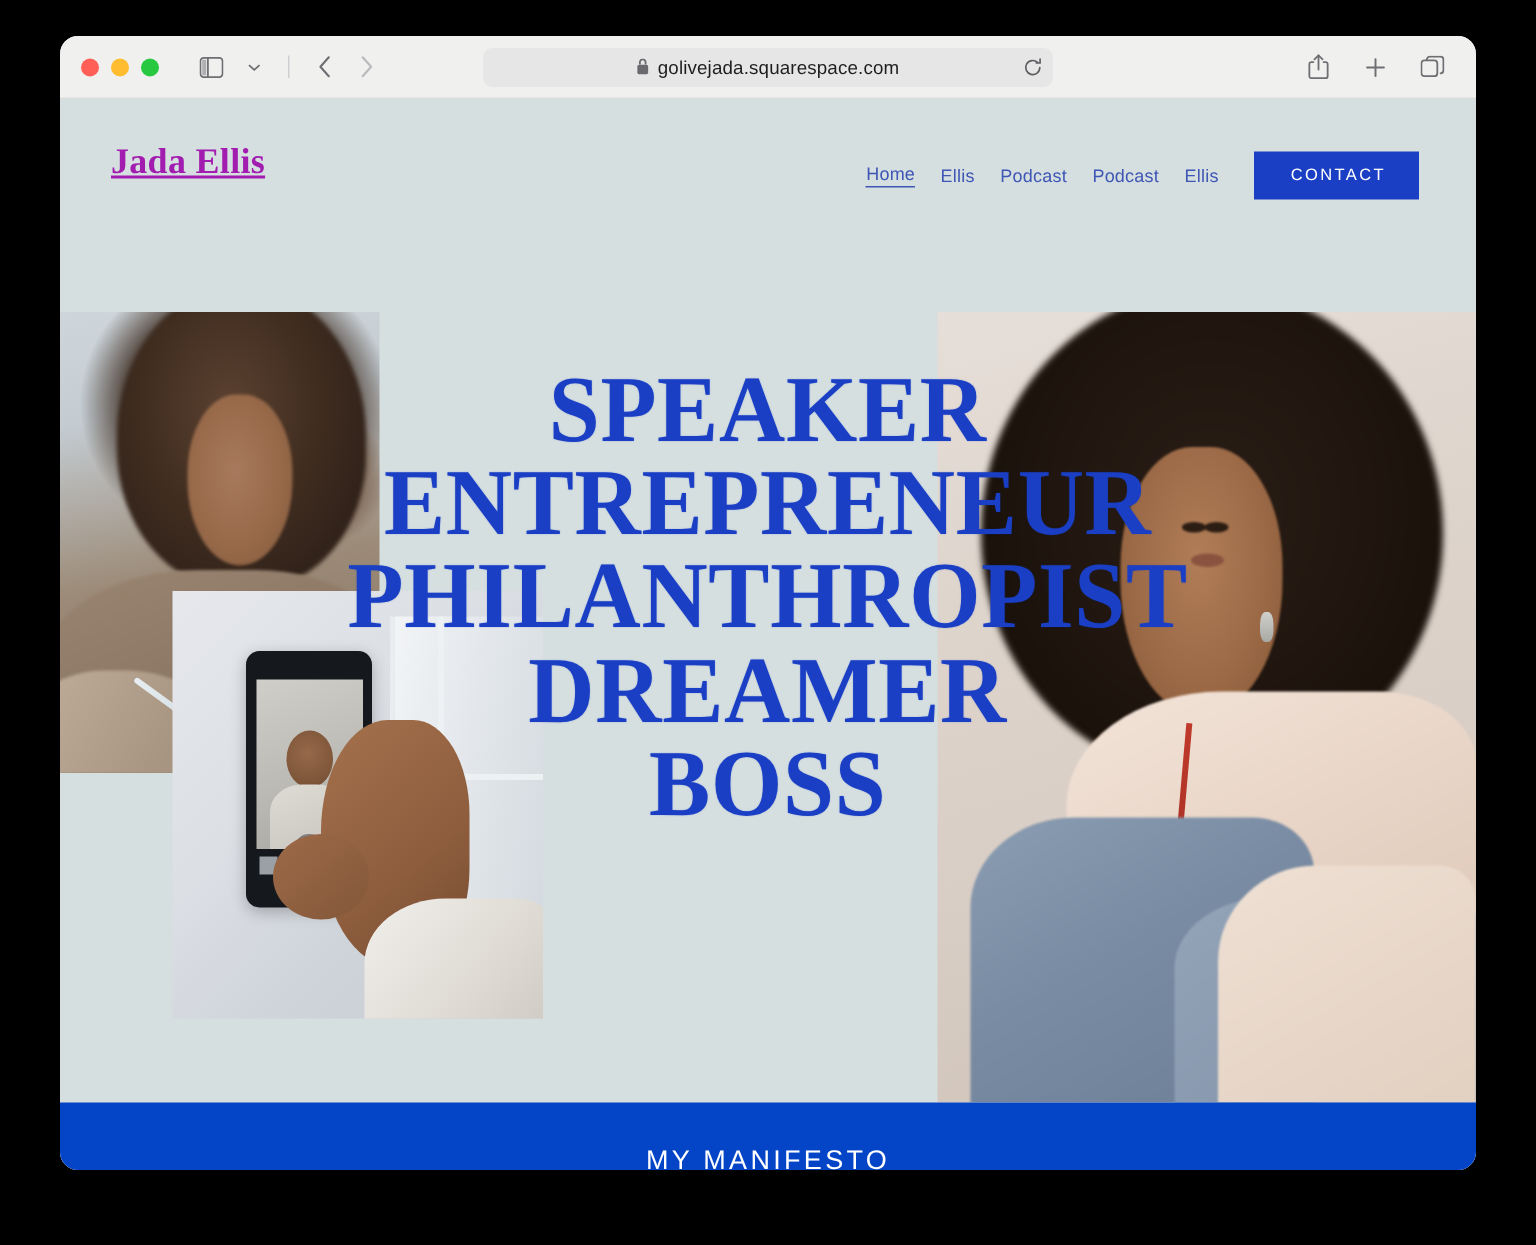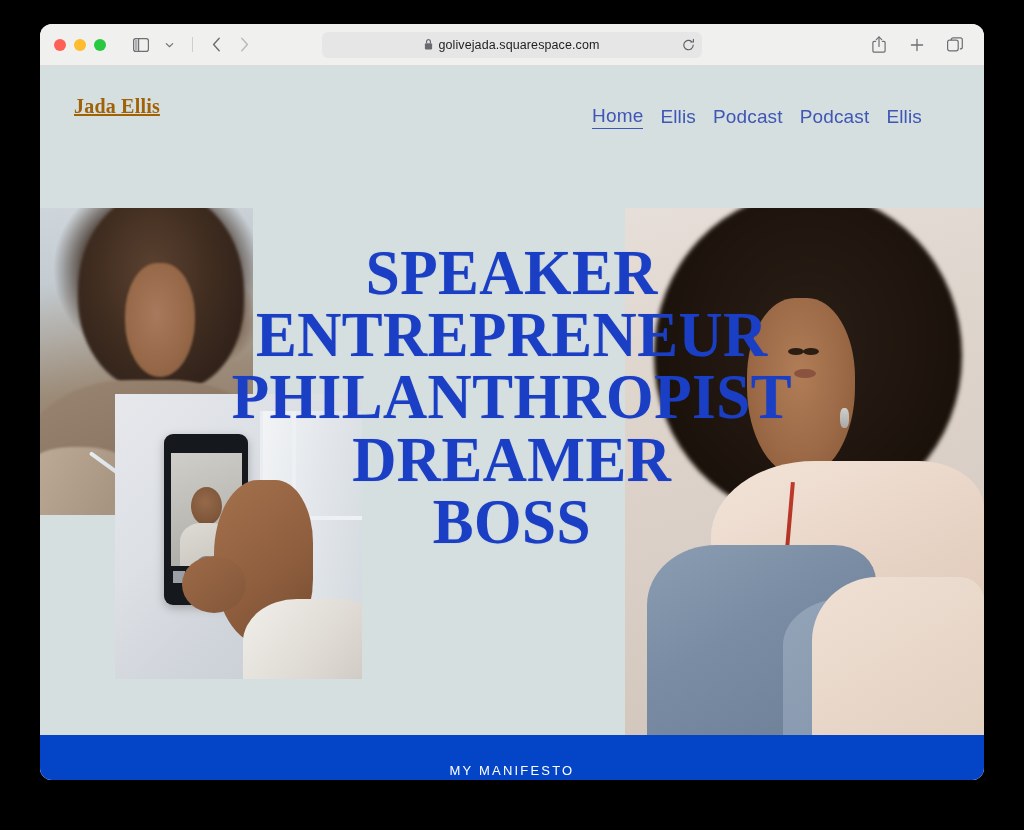--- a/index.html
+++ b/index.html
@@ -149,22 +149,22 @@
     display: flex;
     align-items: center;
   }
 
   .brand {
     position: absolute;
     left: 34px;
     top: 30px;
     font-family: "Liberation Serif", serif;
     font-weight: bold;
-    font-size: 20px;
-    color: #a16207;
+    font-size: 24px;
+    color: #a21caf;
     letter-spacing: 0.2px;
     line-height: 1;
   }
 
   .site-nav {
     position: absolute;
     right: 38px;
     top: 0;
     height: 102px;
     display: flex;
@@ -173,21 +173,21 @@
   }
 
   .nav-links {
     display: flex;
     align-items: center;
     gap: 17px;
     margin-right: 24px;
   }
 
   .nav-link {
-    font-size: 19px;
+    font-size: 12px;
     color: #3f56b5;
     letter-spacing: 0.15px;
     text-decoration: none;
     white-space: nowrap;
     padding-bottom: 1px;
     text-align: center;
   }
   .nav-link.active {
     border-bottom: 1px solid #3f56b5;
   }
@@ -564,21 +564,21 @@
     height: 45px;
     background: #0445c8;
     z-index: 7;
     display: flex;
     align-items: flex-start;
     justify-content: center;
   }
   .manifesto-label {
     margin-top: 28px;
     color: #ffffff;
-    font-size: 13px;
+    font-size: 18px;
     letter-spacing: 2.2px;
     font-family: "Liberation Sans", sans-serif;
     white-space: nowrap;
   }
 </style>
 </head>
 <body>
 
 <div id="root">
 
@@ -717,20 +717,21 @@
         <a class="brand" href="#">Jada Ellis</a>
 
         <nav class="site-nav">
           <div class="nav-links">
             <a class="nav-link active" href="#">Home</a>
             <a class="nav-link" href="#">Ellis</a>
             <a class="nav-link" href="#">Podcast</a>
             <a class="nav-link" href="#">Podcast</a>
             <a class="nav-link" href="#">Ellis</a>
           </div>
+          <button class="contact-btn">CONTACT</button>
         </nav>
       </div>
 
       <section class="manifesto">
         <div class="manifesto-label">MY MANIFESTO</div>
       </section>
 
     </div>
   </div>
 </div>

